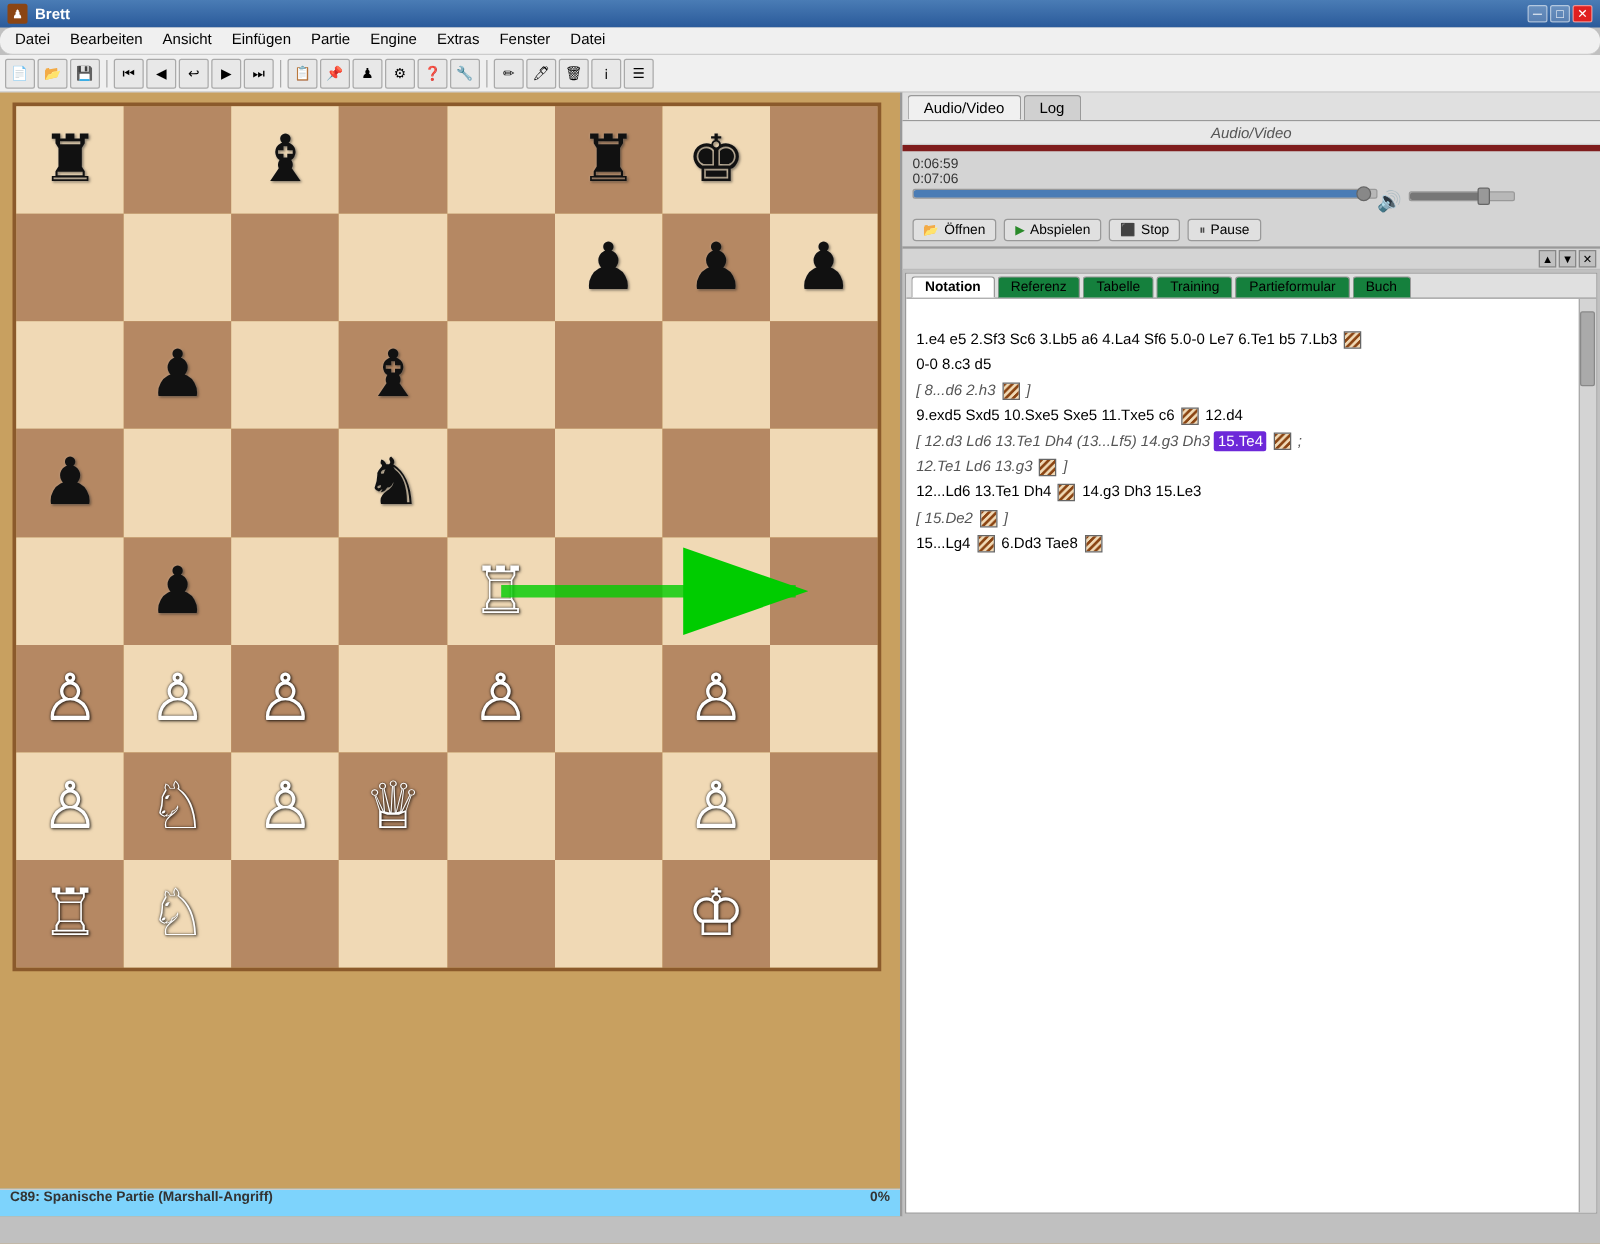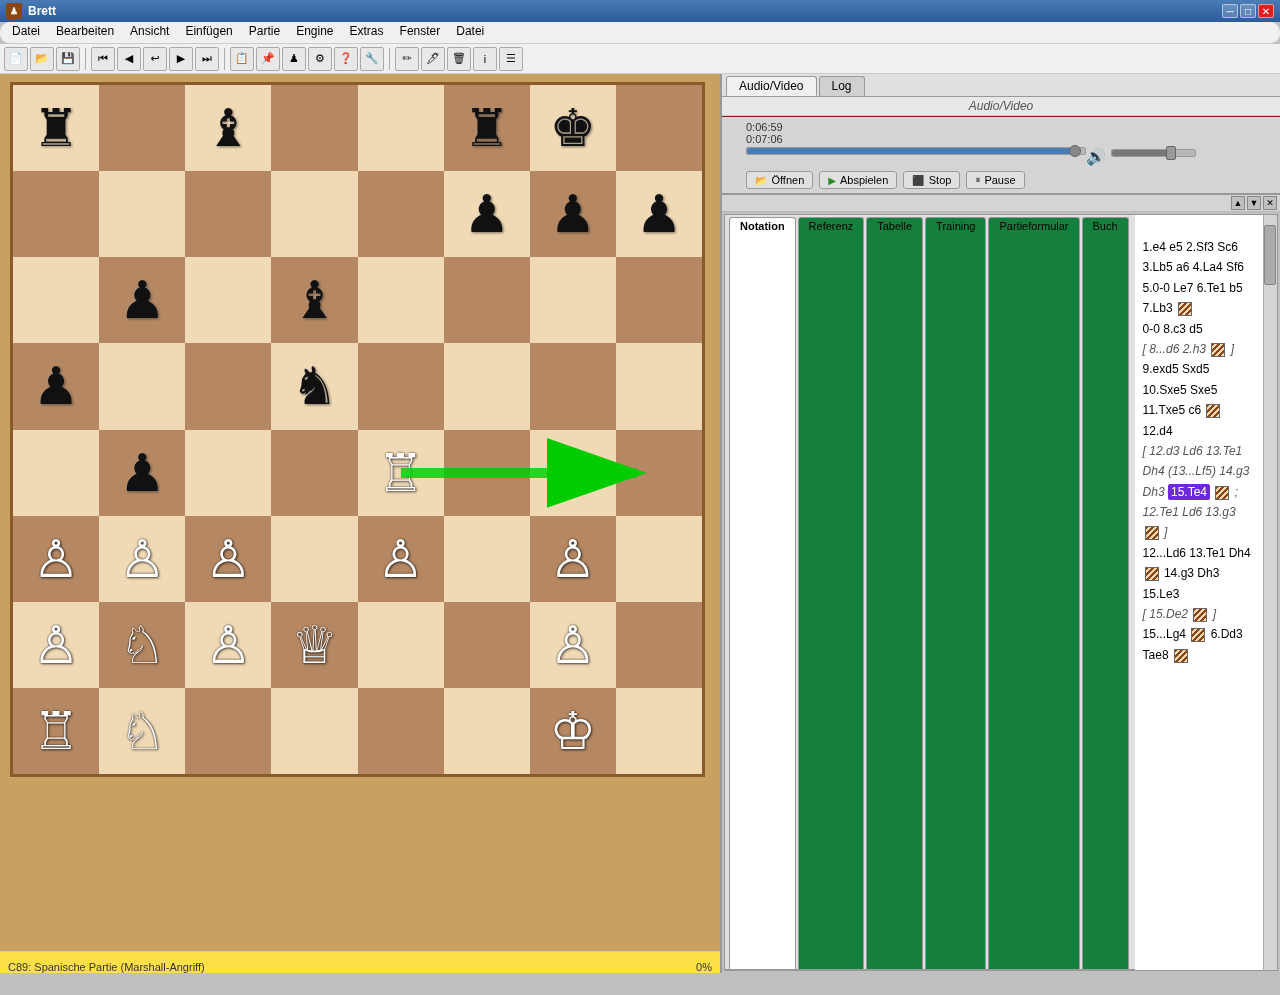--- a/index.html
+++ b/index.html
@@ -102,28 +102,29 @@
     .piece-black { color: #111; text-shadow: 0 0 2px rgba(255,255,255,0.3); }
     .piece-white { color: #fff; text-shadow: 0 0 2px rgba(0,0,0,0.8); }
 
     
     .status-bar {
       position: absolute;
       bottom: 0;
       left: 0;
       right: 0;
       height: 22px;
-      background: #fde047;
+      background: #7dd3fc;
       border-top: 1px solid #ccc;
       display: flex;
-      align-items: flex-end;
+      align-items: flex-start;
       padding: 0 8px;
       font-size: 11px;
       color: #333;
       justify-content: space-between;
+      font-weight: bold;
     }
 
     
     .right-panel {
       flex: 1;
       background: #c0c0c0;
       display: flex;
       flex-direction: column;
       border-left: 2px solid #999;
     }
@@ -237,22 +238,22 @@
       align-items: center;
       justify-content: center;
       color: white;
       font-size: 9px;
       font-weight: bold;
     }
 
     
     .video-controls {
       background: #d4d4d4;
-      padding: 4px 24px;
-      border-top: 1px solid #7f1d1d;
+      padding: 4px 8px;
+      border-top: 5px solid #7f1d1d;
     }
     .time-display {
       font-size: 11px;
       color: #333;
       margin-bottom: 2px;
     }
     .progress-bar-container {
       height: 8px;
       background: #b8b8b8;
       border: 1px solid #999;
@@ -306,20 +307,21 @@
       flex-direction: column;
       overflow: hidden;
     }
 
     .notation-panel {
       background: #f5f5f5;
       border: 1px solid #999;
       margin: 2px;
       flex: 1;
       display: flex;
+      flex-direction: column;
       overflow: hidden;
     }
 
     .notation-tabs {
       display: flex;
       background: #e0e0e0;
       border-bottom: 1px solid #999;
       padding: 2px 4px 0;
     }
     .notation-tab {

